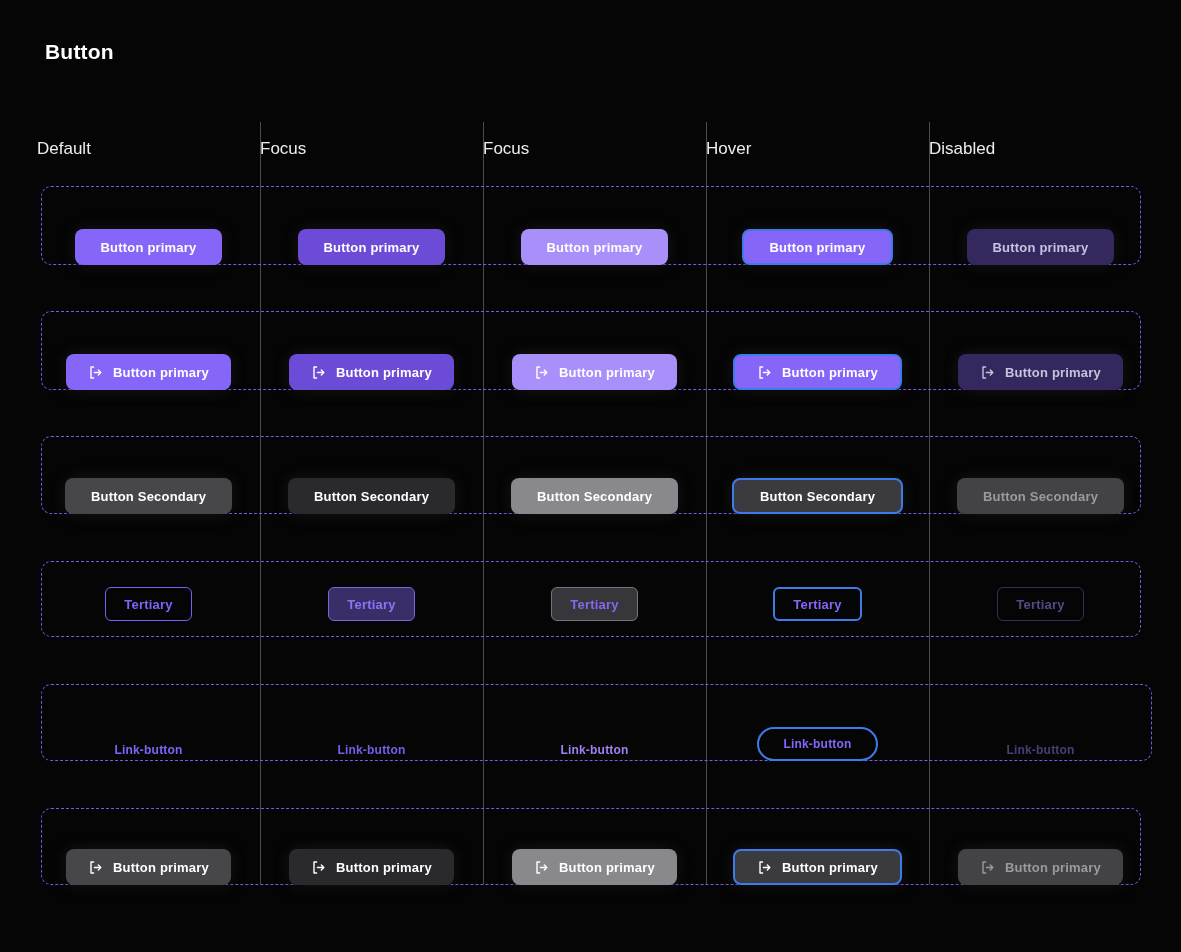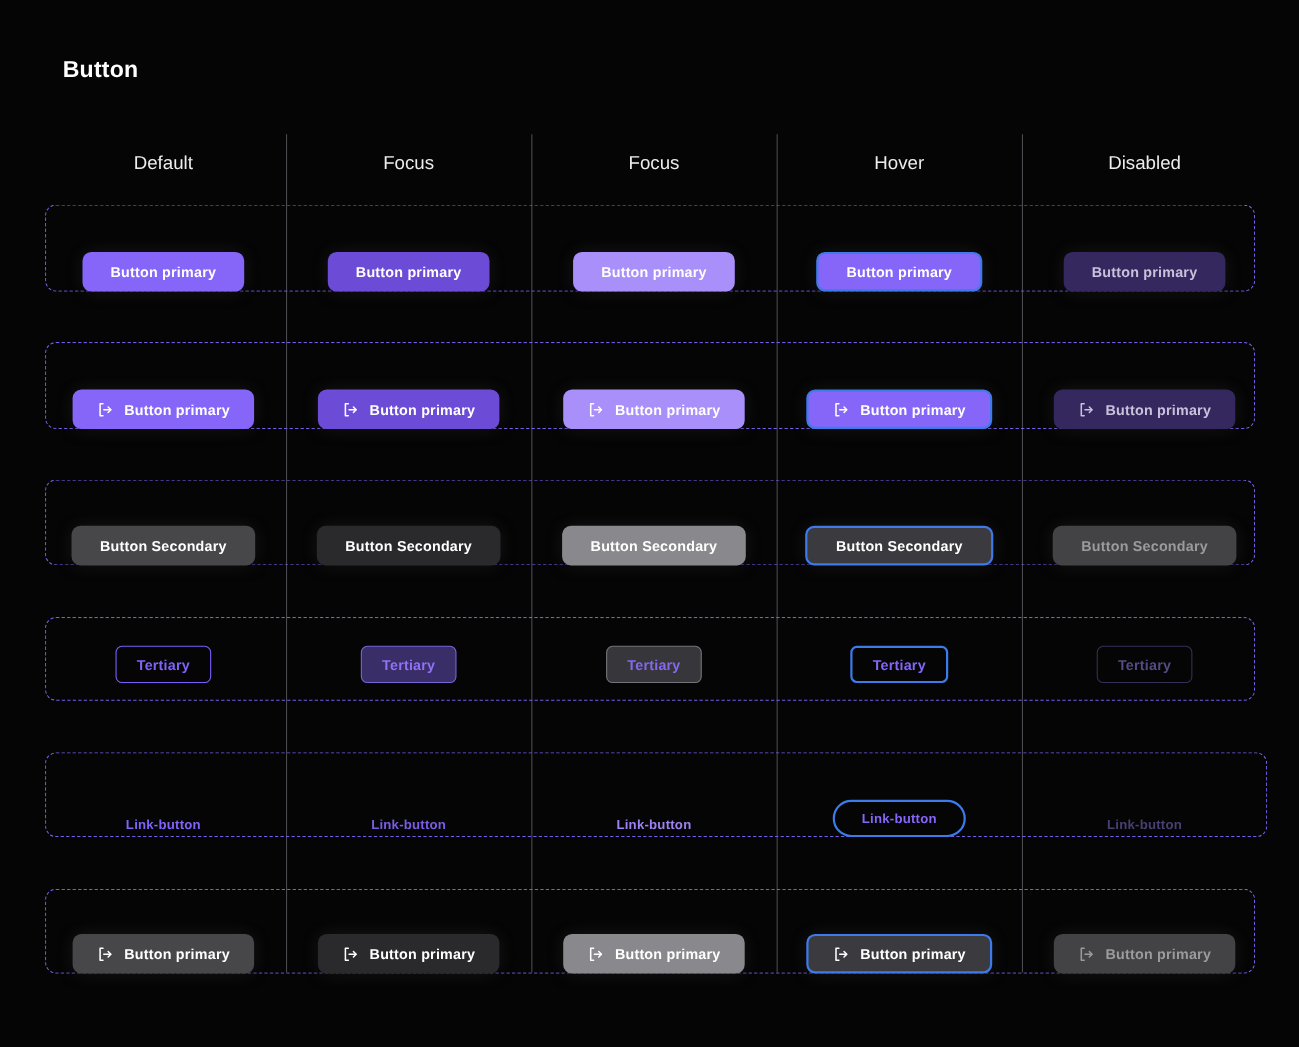--- a/index.html
+++ b/index.html
@@ -2,30 +2,30 @@
 <html><head>
 <meta charset="utf-8">
 <style>
   html,body{margin:0;padding:0;background:#000;}
   .canvas{
     position:relative;width:1181px;height:952px;overflow:hidden;
     background:#050505;
     font-family:"Liberation Sans","DejaVu Sans",sans-serif;
   }
   .page-title{
-    position:absolute;left:41px;top:36px;margin:16px;
+    position:absolute;left:41px;top:36px;margin:4px;
     font-size:21px;font-weight:700;color:#ffffff;letter-spacing:.2px;
   }
   
   .divider{position:absolute;top:122px;height:762px;width:1px;background:#4a4a4f;}
   .d1{left:260px}.d2{left:483px}.d3{left:706px}.d4{left:929px}
   
   .col-headers{position:absolute;left:37px;top:139px;width:1115px;display:flex;}
   .col-headers span{
-    width:223px;text-align:center;font-size:17px;font-weight:400;color:#ededef;
+    width:223px;text-align:left;font-size:17px;font-weight:400;color:#ededef;
   }
   
   .frame{
     position:absolute;left:41px;width:1100px;
     border:1px dashed rgba(129,99,250,.92);border-radius:10px;
     box-sizing:border-box;background:transparent;
   }
   .f1{top:186px;height:79px}
   .f2{top:311px;height:79px}
   .f3{top:436px;height:78px}

